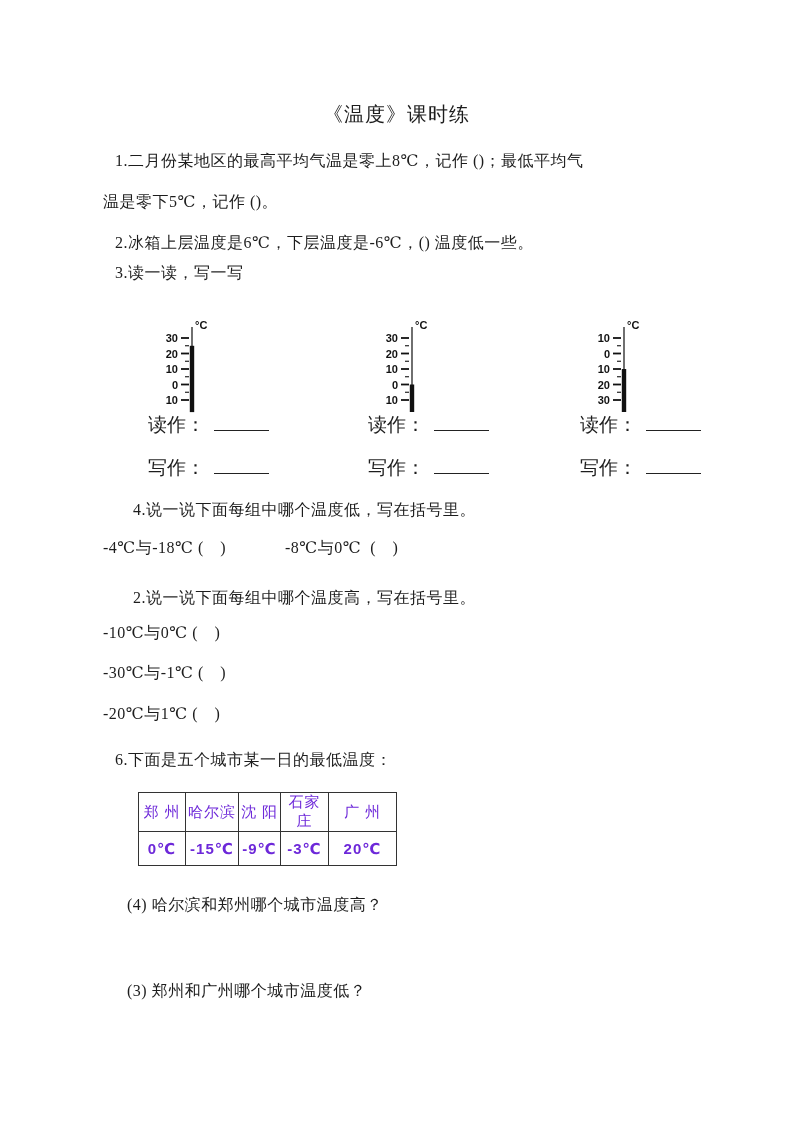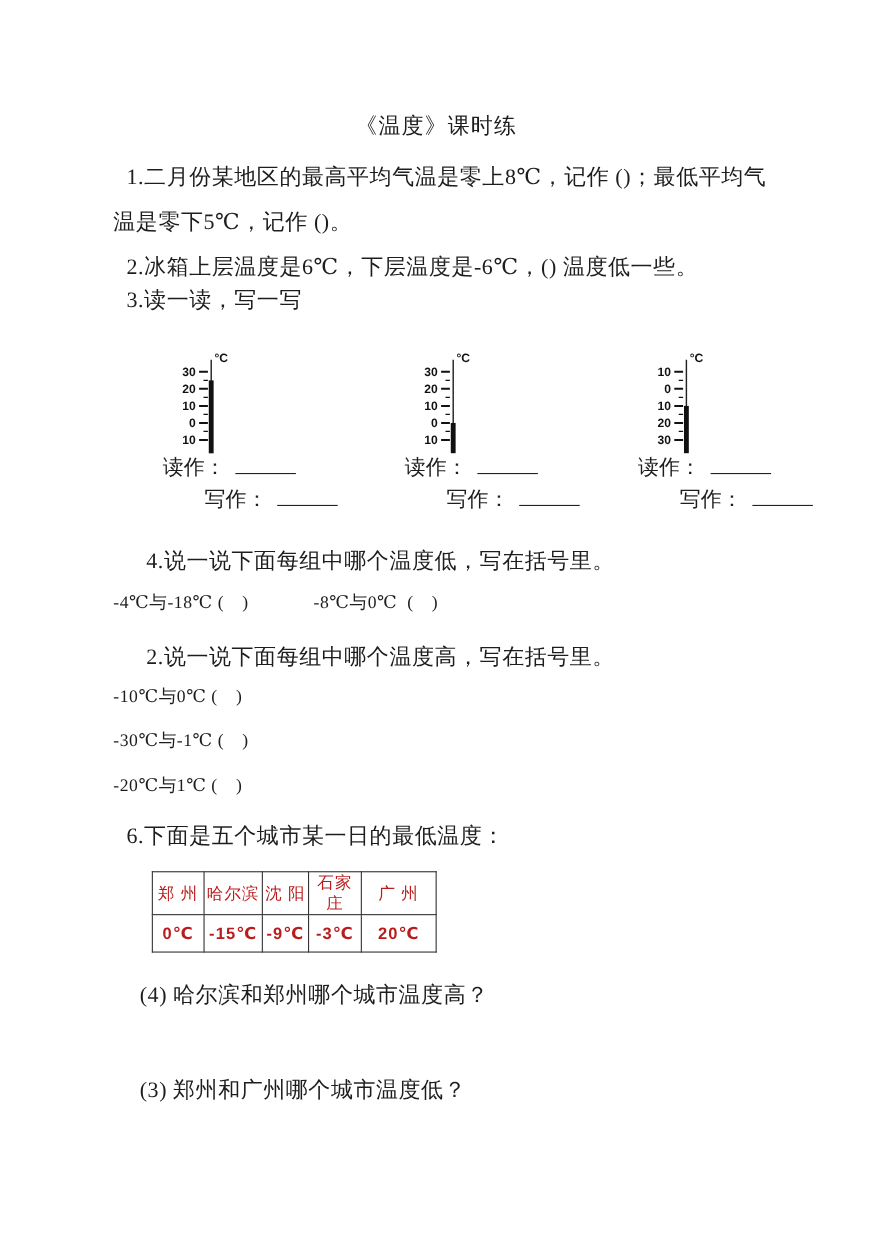--- a/index.html
+++ b/index.html
@@ -10,50 +10,50 @@
     color:#1d1d1d;
     font-family:"Liberation Serif","DejaVu Serif",serif;
     overflow:hidden;
   }
   .title{
     position:absolute;top:101px;left:0;width:793px;
     text-align:center;font-size:20px;letter-spacing:1px;
   }
   .line{
     position:absolute;left:103px;width:606px;
-    font-size:20px;line-height:28px;
+    font-size:16px;line-height:28px;
     white-space:pre-wrap;letter-spacing:0.5px;
   }
   .indent12{text-indent:12px;}
   .indent30{text-indent:30px;}
   .pair{
     position:absolute;font-size:16px;white-space:pre;letter-spacing:0.5px;
   }
   
   .therm-col{position:absolute;top:314px;width:175px;height:170px;}
   .therm-svg{position:absolute;top:0;left:0;}
   .rw{position:absolute;left:0;font-size:19px;white-space:nowrap;font-family:Liberation Mono, monospace;}
   .rw1{top:98px;}
-  .rw2{top:127px;margin-left:38px;}
+  .rw2{top:141px;}
   .blank{
     display:inline-block;width:55px;height:5px;
     border-bottom:1.6px solid #222;margin-left:9px;
   }
   
   .t-lab{font:bold 11px "Liberation Sans",sans-serif;text-anchor:end;fill:#111;}
   .t-unit{font:bold 11px "Liberation Sans",sans-serif;fill:#111;}
   .t-maj{stroke:#111;stroke-width:1.8;}
   .t-min{stroke:#111;stroke-width:1.1;}
   .t-tube{stroke:#222;stroke-width:1.3;}
   .t-merc{fill:#111;}
   
   .city-table{
     position:absolute;left:138px;top:792px;
     border-collapse:collapse;table-layout:fixed;
-    font-size:15px;text-align:center;color:#b91c1c;
+    font-size:15px;text-align:center;color:#6d28d9;
   }
   .city-table td{
     border:1.6px solid #333;height:33px;
     letter-spacing:1px;padding:0 2px;
   }
   .temp-cell{
     font-family:"Liberation Sans","DejaVu Sans",sans-serif;
     font-weight:bold;font-size:15px;letter-spacing:0;
   }
 </style>

